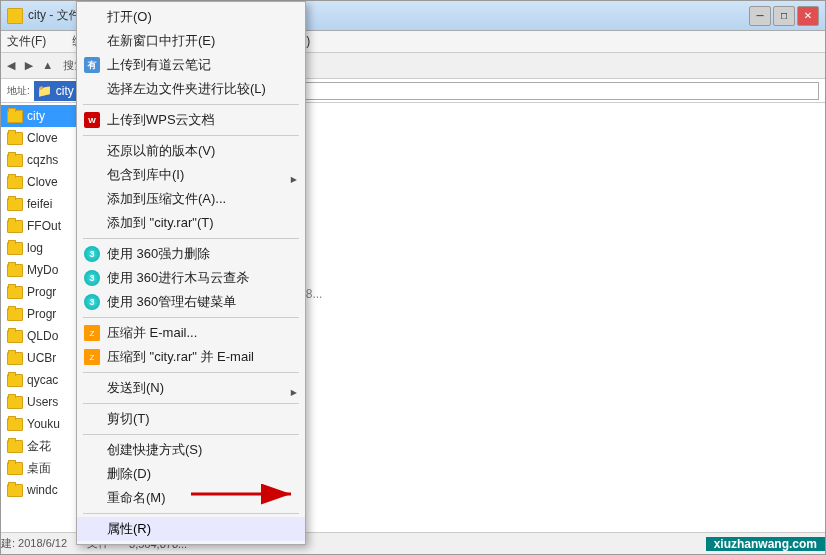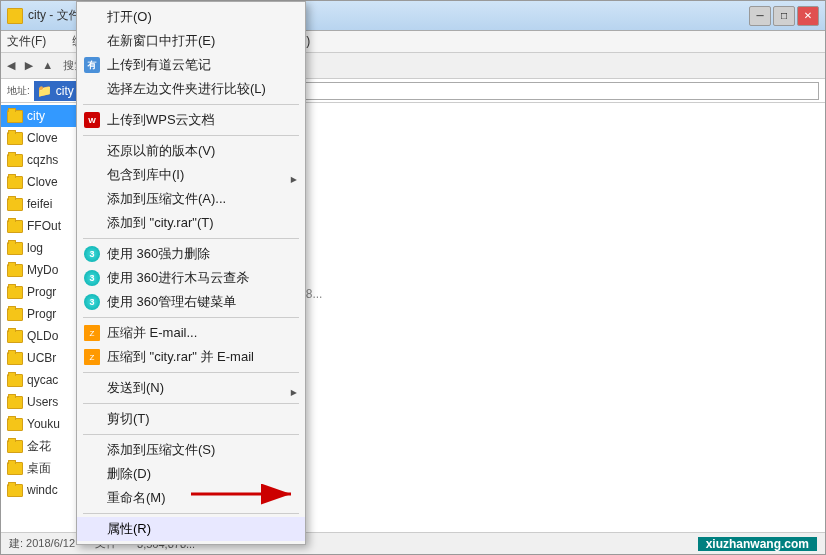--- a/index.html
+++ b/index.html
@@ -153,21 +153,21 @@
       position: relative;
     }
 
     
     .status-bar {
       height: 22px;
       background: #f0f0f0;
       border-top: 1px solid #ccc;
       display: flex;
       align-items: center;
-      padding: 0 8px;
+      padding: 0 0;
       font-size: 11px;
       color: #555;
       gap: 20px;
       position: absolute;
       bottom: 0;
       left: 0;
       right: 0;
     }
     .status-teal {
       background: #008080;
@@ -511,21 +511,21 @@
     </div>
     <div class="ctx-divider"></div>
 
     <div class="ctx-item">
       <span>剪切(T)</span>
     </div>
 
     <div class="ctx-divider"></div>
 
     <div class="ctx-item">
-      <span>添加到压缩文件(S)</span>
+      <span>创建快捷方式(S)</span>
     </div>
 
     <div class="ctx-item">
       <span>删除(D)</span>
     </div>
 
     <div class="ctx-item">
       <span>重命名(M)</span>
     </div>
     <div class="ctx-divider"></div>

